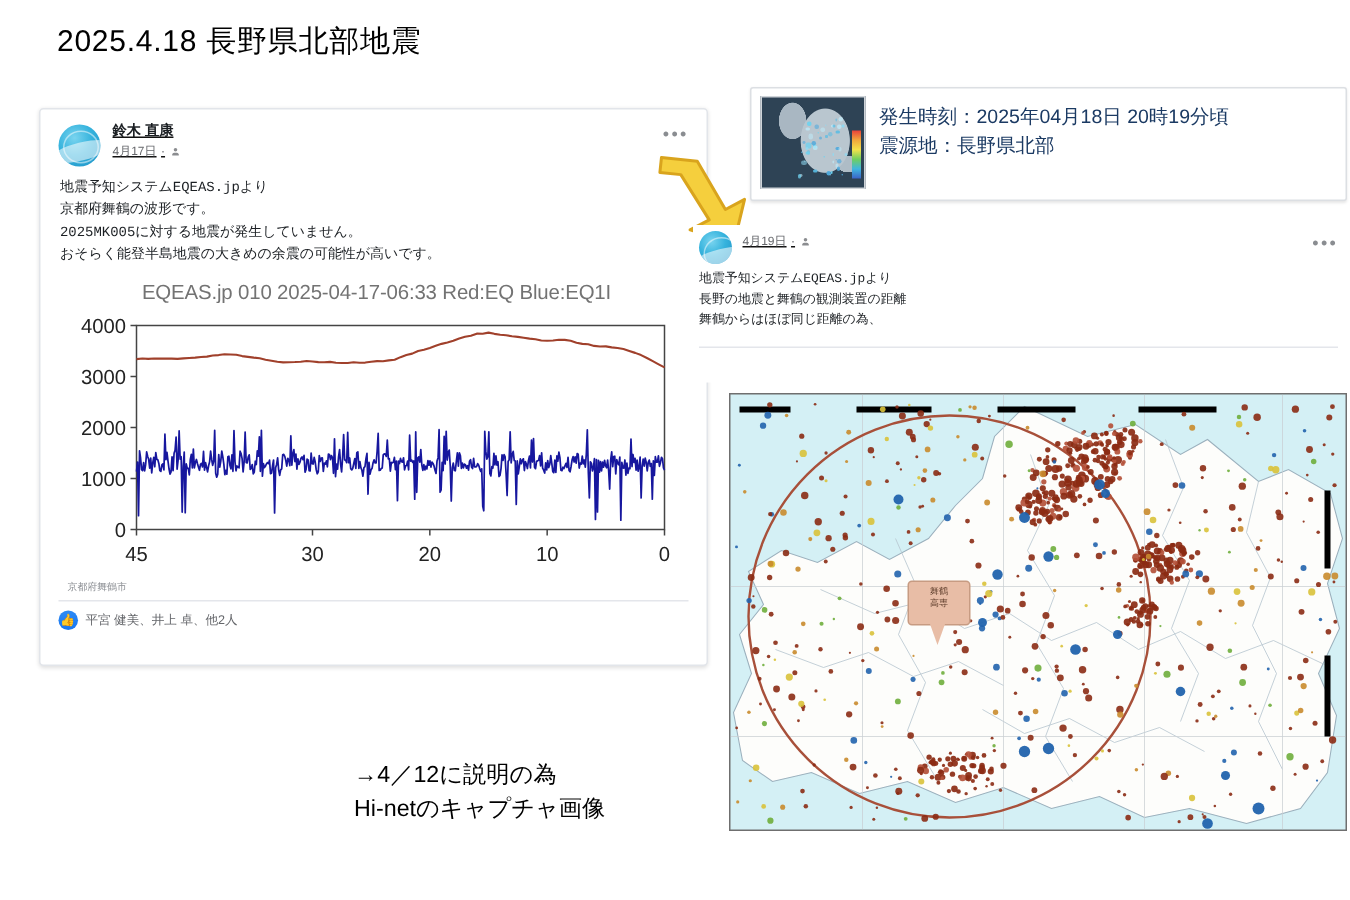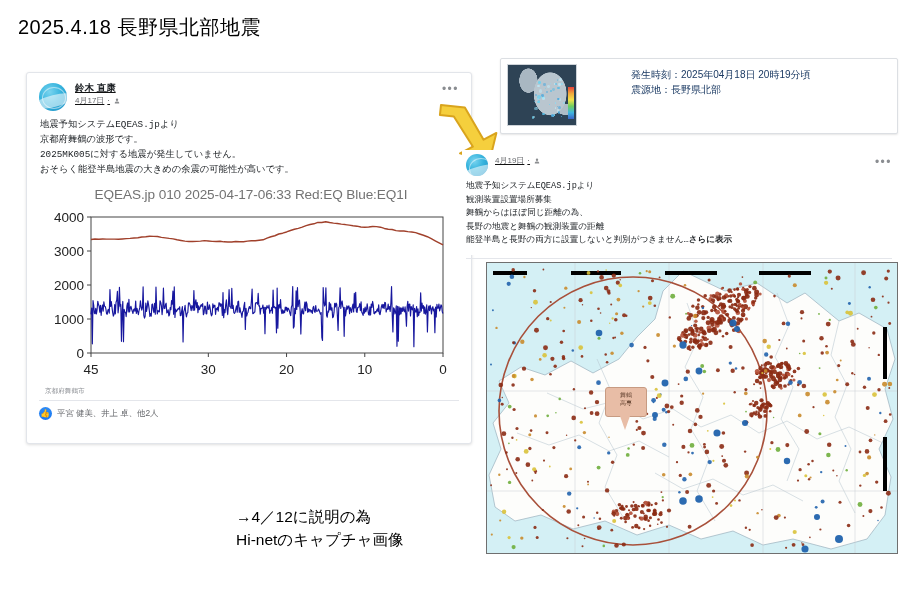--- a/index.html
+++ b/index.html
@@ -6,21 +6,21 @@
   html,body{margin:0;padding:0;}
   body{
     width:900px;height:600px;overflow:hidden;background:#ffffff;
     font-family:"Liberation Sans","DejaVu Sans",sans-serif;
     color:#111;position:relative;
   }
   .slide{position:relative;width:900px;height:600px;}
 
   
   .slide-title{
-    position:absolute;left:18px;top:14px;
+    position:absolute;left:38px;top:14px;
     font-size:20px;font-weight:400;letter-spacing:.5px;color:#000;
     white-space:nowrap;
   }
 
   
   .fb-card{
     position:absolute;background:#fff;
     border:1px solid #e2e5ea;
     box-shadow:0 1px 3px rgba(0,0,0,.13);
     overflow:hidden;
@@ -87,21 +87,21 @@
      radial-gradient(ellipse 26px 34px at 62% 48%, #b9c6cf 0%, #b9c6cf 62%, transparent 64%),
      radial-gradient(ellipse 15px 20px at 30% 26%, #a9b7c2 0%, #a9b7c2 60%, transparent 62%),
      radial-gradient(ellipse 12px 9px at 84% 74%, #aebcc6 0%, #aebcc6 60%, transparent 62%);
   }
   .thumb .sea{position:absolute;inset:0;background:#33485b;z-index:-1;}
   .thumb .legend{position:absolute;right:2px;top:22px;width:6px;height:32px;
     background:linear-gradient(180deg,#e8413a,#f0a73c,#f3e24b,#6fcf5f,#3fb6e0,#3a63c8);}
   .dotlayer{position:absolute;inset:0;}
   .dotlayer i{position:absolute;border-radius:50%;display:block;}
   .info-lines{display:flex;flex-direction:column;justify-content:center;padding-top:4px;}
-  .info-lines div{font-size:10px;line-height:1.48;color:#1b3a63;white-space:nowrap;font-weight:400;margin-left:45px;}
+  .info-lines div{font-size:13px;line-height:1.48;color:#1b3a63;white-space:nowrap;font-weight:400;}
 
   
   .arrow-svg{position:absolute;left:432px;top:104px;}
 
   
   #post2{position:absolute;left:462px;top:150px;width:436px;height:105px;background:#fff;}
   #post2 .post-head{padding:4px 10px 2px 4px;}
   #post2 .avatar{width:22px;height:22px;flex:0 0 22px;margin-right:7px;}
   #post2 .kebab{right:6px;top:8px;}
   #post2 .post-body{padding:2px 8px 4px 4px;}
@@ -279,26 +279,22 @@
           <span>·</span>
           <svg class="globe-ic" viewBox="0 0 16 16">
             <path fill="#65676b" d="M8 8a2.4 2.4 0 1 0 0-4.8A2.4 2.4 0 0 0 8 8zm0 1.2c-2.2 0-4.4 1.1-4.4 2.6v1.4h8.8v-1.4c0-1.5-2.2-2.6-4.4-2.6z"></path>
           </svg>
         </div>
       </div>
       <div class="kebab">•••</div>
     </div>
     <div class="post-body">
       <p>地震予知システムEQEAS.jpより</p>
-      <p>観測装置設置場所募集</p>
+      <p>長野の地震と舞鶴の観測装置の距離</p>
       <p>舞鶴からはほぼ同じ距離の為、</p>
-      <p>長野の地震と舞鶴の観測装置の距離</p>
-      <p>
-        <span>能登半島と長野の両方に設置しないと判別がつきません…</span><span class="more-link">さらに表示</span>
-      </p>
     </div>
     <div class="divider"></div>
   </div>
 
   <div id="mapblock">
     <div class="map-frame">
       <svg width="410" height="290" viewBox="0 0 410 290">
 
         <g fill="#fdfdfb" stroke="#9bb0bd" stroke-width="0.7">
           <path d="M196 8 L238 28 L270 20 L300 40 L318 30 L352 58 L372 50 L400 66 L408 96

